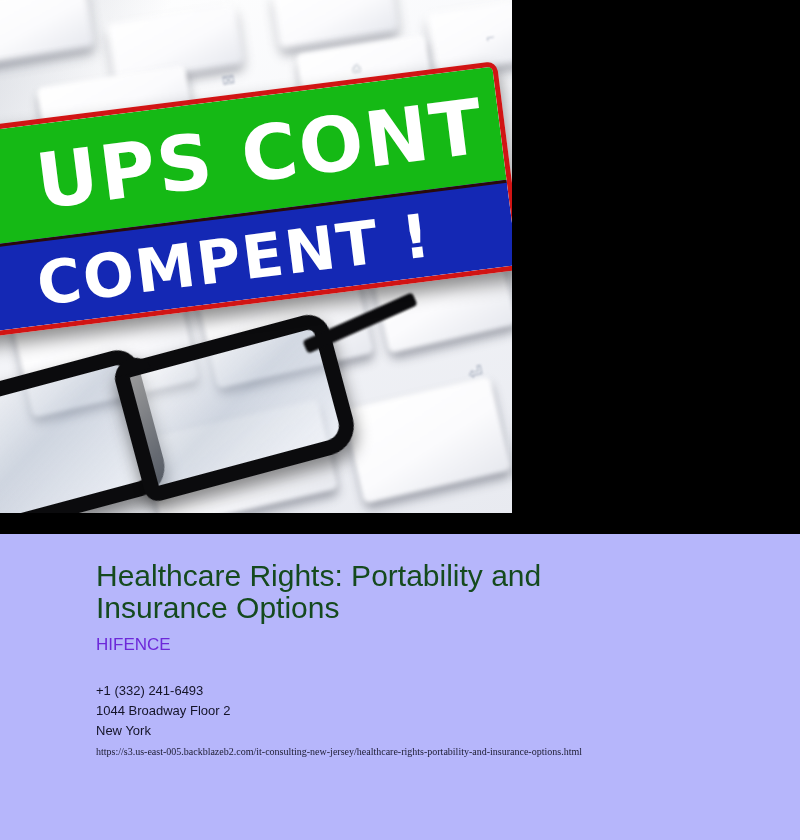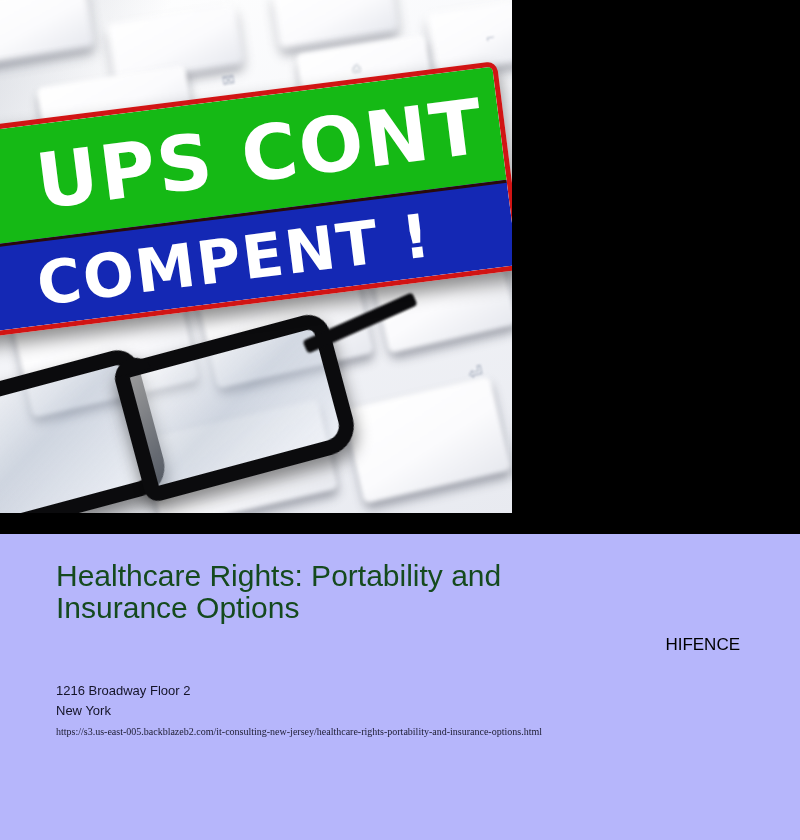--- a/index.html
+++ b/index.html
@@ -134,38 +134,37 @@
   
   .panel {
     position: absolute;
     left: 0;
     top: 534px;
     width: 800px;
     height: 306px;
     background: #b6b6fb;
   }
   .panel-inner {
-    padding: 26px 60px 0 56px;
+    padding: 26px 60px 0 96px;
   }
   .title {
     margin: 0;
     color: #154a1e;
     font-size: 30px;
     font-weight: normal;
     line-height: 1.08;
     font-family: "Liberation Sans", sans-serif;
     max-width: 520px;
   }
   .subtitle {
     margin: 10px 0 0 0;
-    color: #000000;
+    color: #6d28d9;
     font-size: 17px;
     font-weight: normal;
     font-family: "Liberation Sans", sans-serif;
-    text-align: right;
   }
   .contact {
     margin-top: 26px;
   }
   .contact-line {
     color: #141428;
     font-size: 13px;
     line-height: 20px;
     font-family: "Liberation Sans", sans-serif;
   }
@@ -218,20 +217,21 @@
         <span class="sign-text line2">COMPENT !</span>
       </div>
     </div>
   </div>
 
   <div class="panel">
     <div class="panel-inner">
       <h1 class="title">Healthcare Rights: Portability and Insurance Options</h1>
       <div class="subtitle">HIFENCE</div>
       <div class="contact">
-        <div class="contact-line">1216 Broadway Floor 2</div>
+        <div class="contact-line">+1 (332) 241-6493</div>
+        <div class="contact-line">1044 Broadway Floor 2</div>
         <div class="contact-line">New York</div>
         <div class="url">https://s3.us-east-005.backblazeb2.com/it-consulting-new-jersey/healthcare-rights-portability-and-insurance-options.html</div>
       </div>
     </div>
   </div>
 
 </div>
 
 </body></html>

